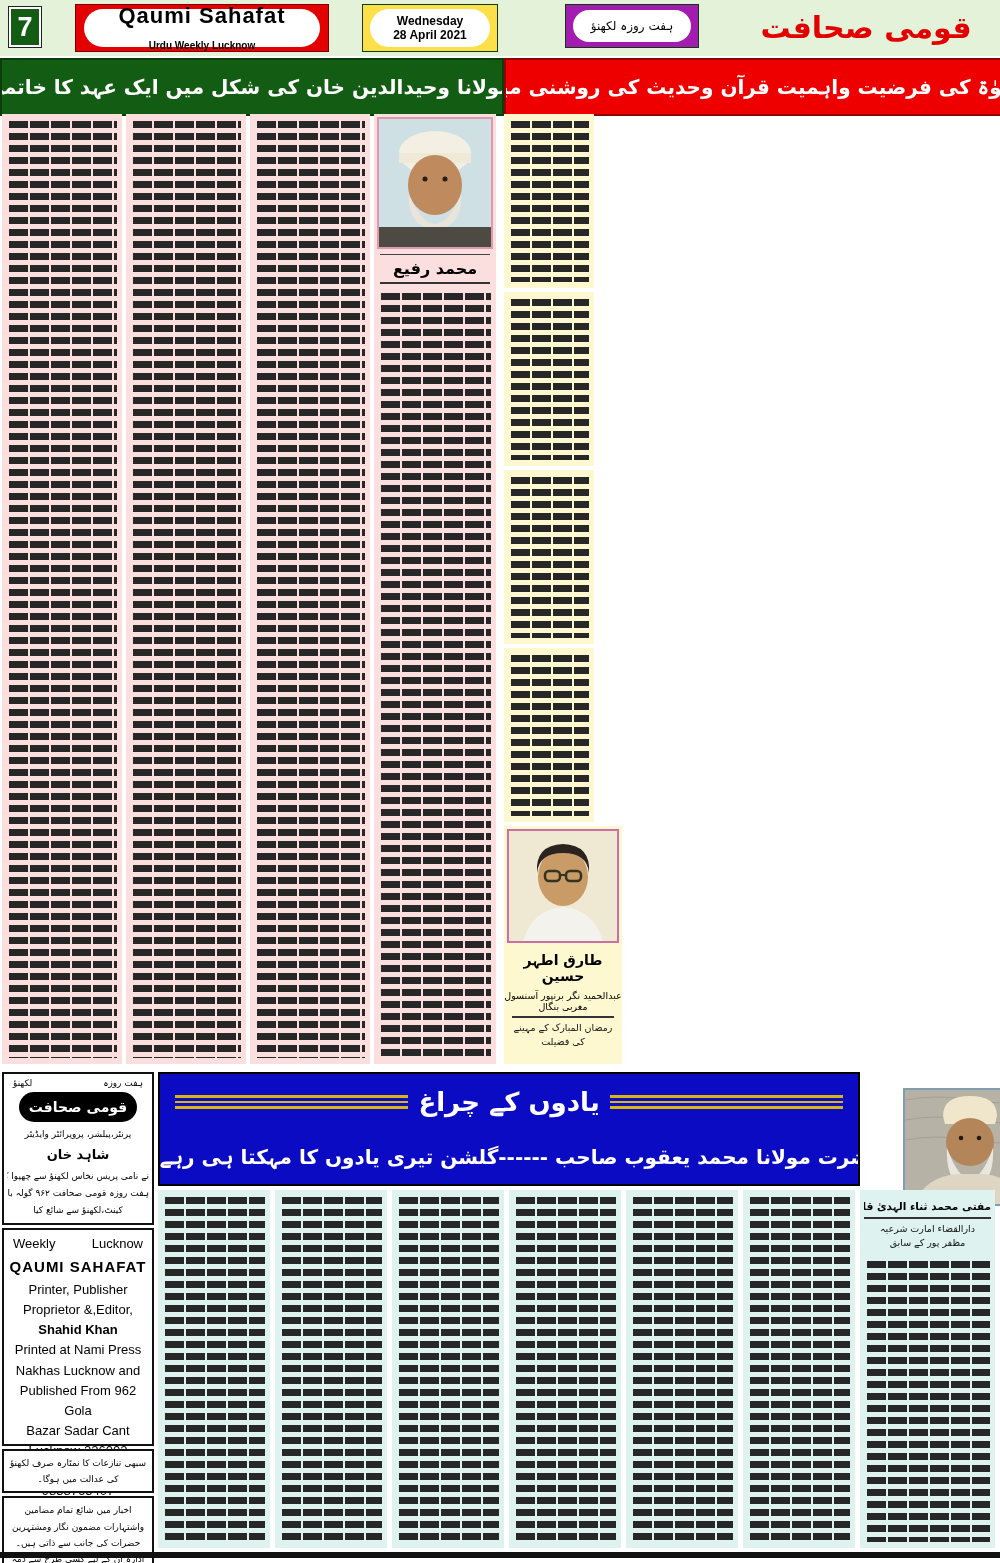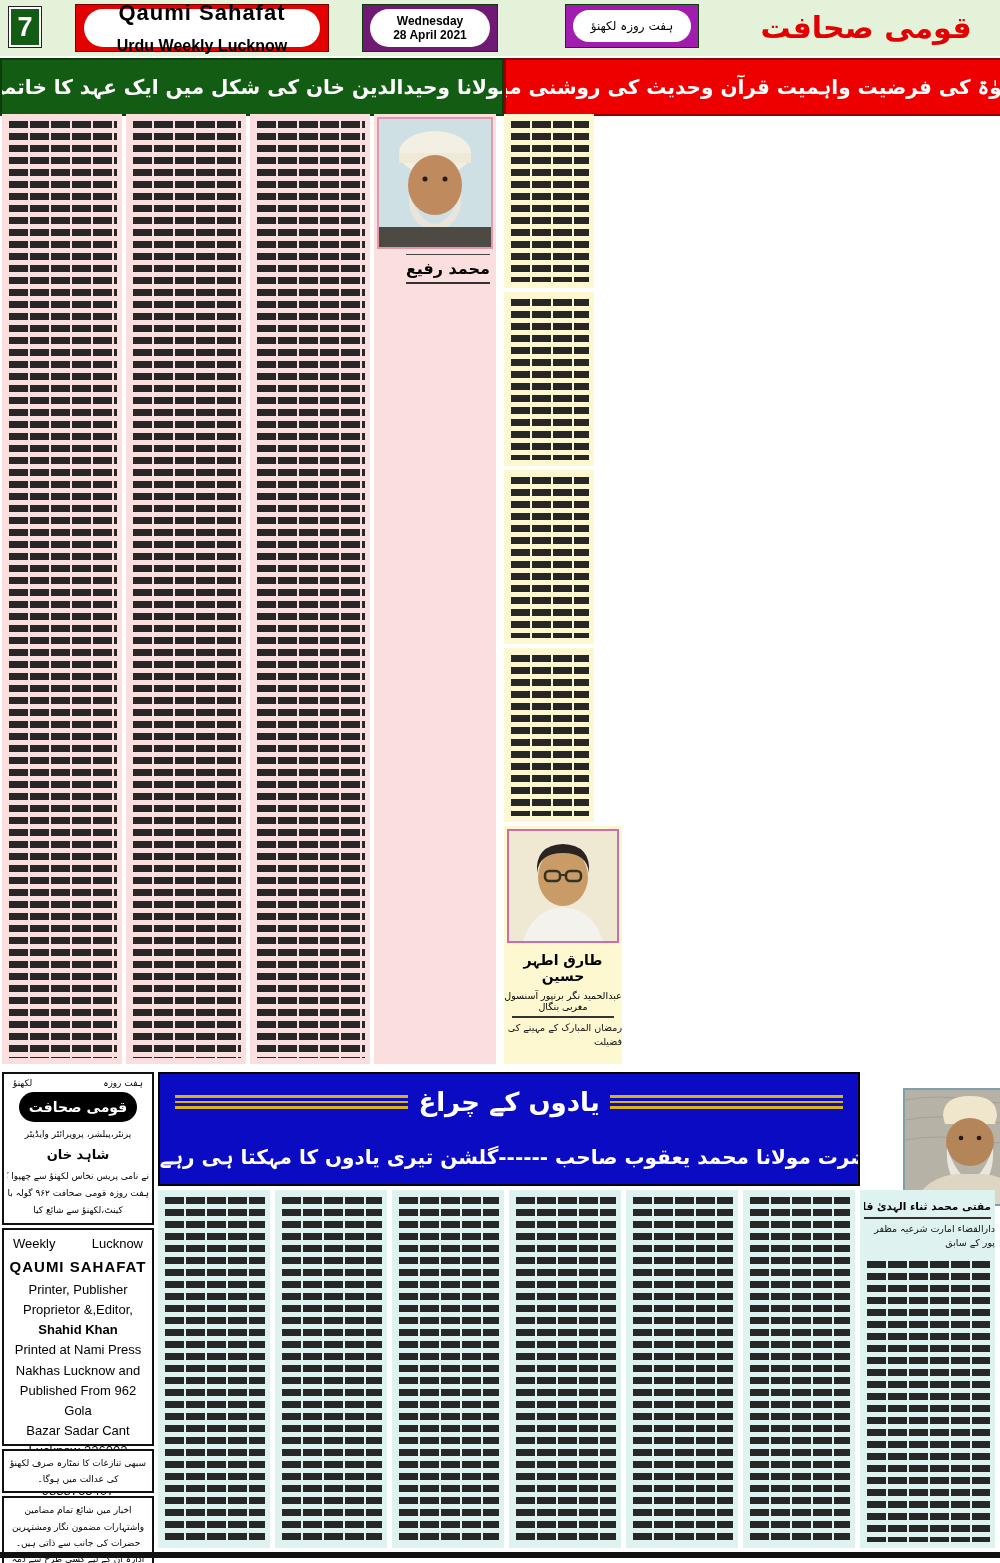--- a/index.html
+++ b/index.html
@@ -10,22 +10,22 @@
   
   .hdr{position:absolute;left:0;top:0;width:1000px;height:56px;background:#e4f2da;}
   .pgnum{position:absolute;left:8px;top:6px;width:32px;height:40px;background:#135c13;
          border:1px solid #222;box-shadow:inset 0 0 0 2px #fff;color:#fff;font-weight:bold;
          font-size:27px;display:flex;align-items:center;justify-content:center;}
   .brandbox{position:absolute;left:75px;top:4px;width:252px;height:46px;background:#e30000;
             border:1px solid #7d0000;display:flex;align-items:center;justify-content:center;}
   .brandpill{background:#fff;border-radius:23px;width:236px;height:38px;display:flex;
              flex-direction:column;align-items:center;justify-content:center;line-height:1;}
   .brandpill .t1{font-size:22px;font-weight:bold;color:#000;letter-spacing:1px;}
-  .brandpill .t2{font-size:16px;font-weight:bold;color:#000;margin-top:14px;}
-  .datebox{position:absolute;left:362px;top:4px;width:134px;height:46px;background:#701a75;
+  .brandpill .t2{font-size:10px;font-weight:bold;color:#000;margin-top:14px;}
+  .datebox{position:absolute;left:362px;top:4px;width:134px;height:46px;background:#fde047;
            border:1px solid #0a3d0a;display:flex;align-items:center;justify-content:center;}
   .datepill{background:#fff;border-radius:20px;width:120px;height:38px;display:flex;
             flex-direction:column;align-items:center;justify-content:center;line-height:1.2;}
   .datepill span{font-size:12px;font-weight:bold;color:#000;}
   .weeklybox{position:absolute;left:565px;top:4px;width:132px;height:42px;background:#a21caf;
              border:1px solid #0a3d0a;display:flex;align-items:center;justify-content:center;}
   .weeklypill{background:#fff;border-radius:18px;width:118px;height:32px;display:flex;
               align-items:center;justify-content:center;font-size:12px;color:#000;}
   .masthead{position:absolute;right:14px;top:2px;width:240px;height:50px;color:#e30000;
             font-weight:bold;font-size:30px;display:flex;align-items:center;justify-content:center;}
@@ -45,21 +45,21 @@
   .yellowbg{background:#fdf8d0;--bg:#fdf8d0;}
   .cyanbg{background:#def3f0;--bg:#def3f0;}
   .sim{flex:1;margin:6px 5px;background-image:
         repeating-linear-gradient(90deg,var(--bg) 0 2px,rgba(0,0,0,0) 2px 21px),
         repeating-linear-gradient(180deg,#272727 1px,#272727 8px,var(--bg) 8px 13px);}
   .photo{border:2px solid #d98ba4;margin:4px;line-height:0;}
   .photo svg{display:block;}
   .nameplate{border-top:1px solid #444;border-bottom:2px solid #333;margin:2px 6px;
              text-align:center;font-weight:bold;color:#000;padding:4px 0;}
   .byline-sub{font-size:9.5px;text-align:center;white-space:nowrap;overflow:hidden;color:#000;}
-  .lead{font-size:9.5px;color:#111;margin:3px 0;line-height:1.5;}
+  .lead{font-size:9.5px;color:#111;margin:3px 8px;text-align:center;line-height:1.5;}
 
   
   .banner{position:absolute;left:158px;top:1072px;width:702px;height:114px;background:#0b0bc4;
           border:2px solid #000;box-sizing:border-box;display:flex;flex-direction:column;}
   .banner .trow{display:flex;align-items:center;height:56px;padding:0 5px;text-align:center;}
   .trilines{flex:1;height:14px;background:repeating-linear-gradient(180deg,#d8b511 0 2.5px,rgba(0,0,0,0) 2.5px 5.5px);margin:0 10px;}
   .banner .title{color:#fff;font-weight:bold;font-size:26px;white-space:nowrap;}
   .banner .subhead{color:#fff;font-weight:bold;font-size:20px;text-align:center;white-space:nowrap;
                    overflow:hidden;flex:1;display:flex;align-items:center;justify-content:center;}
   .mem-photo{position:absolute;left:863px;top:1072px;width:135px;height:118px;border:2px solid #7f9fae;
@@ -119,21 +119,21 @@
   <div class="art left">
     <div class="col pinkbg" style="width:120px;">
         <div class="sim"></div>
       </div>
     <div class="col pinkbg" style="width:120px;">
         <div class="sim"></div>
       </div>
     <div class="col pinkbg" style="width:120px;">
         <div class="sim"></div>
       </div>
-    <div class="col pinkbg" style="width:122px;align-items:flex-end;">
+    <div class="col pinkbg" style="width:122px;">
       <figure class="photo" style="margin:3px;border-color:#e09ab0;">
         <svg width="112" height="128" viewBox="0 0 112 128" xmlns="http://www.w3.org/2000/svg">
           <rect width="112" height="128" fill="#cfe0e4"></rect>
           <ellipse cx="56" cy="34" rx="36" ry="22" fill="#f3efe2"></ellipse>
           <rect x="20" y="34" width="72" height="10" fill="#efe9d8"></rect>
           <ellipse cx="56" cy="66" rx="27" ry="30" fill="#bf8a5e"></ellipse>
           <circle cx="46" cy="60" r="2.5" fill="#2a1d12"></circle>
           <circle cx="66" cy="60" r="2.5" fill="#2a1d12"></circle>
           <path d="M30 76 Q56 134 82 76 Q84 106 56 112 Q28 106 30 76 Z" fill="#e9e5da"></path>
           <rect x="0" y="108" width="112" height="20" fill="#4c4a42"></rect>

